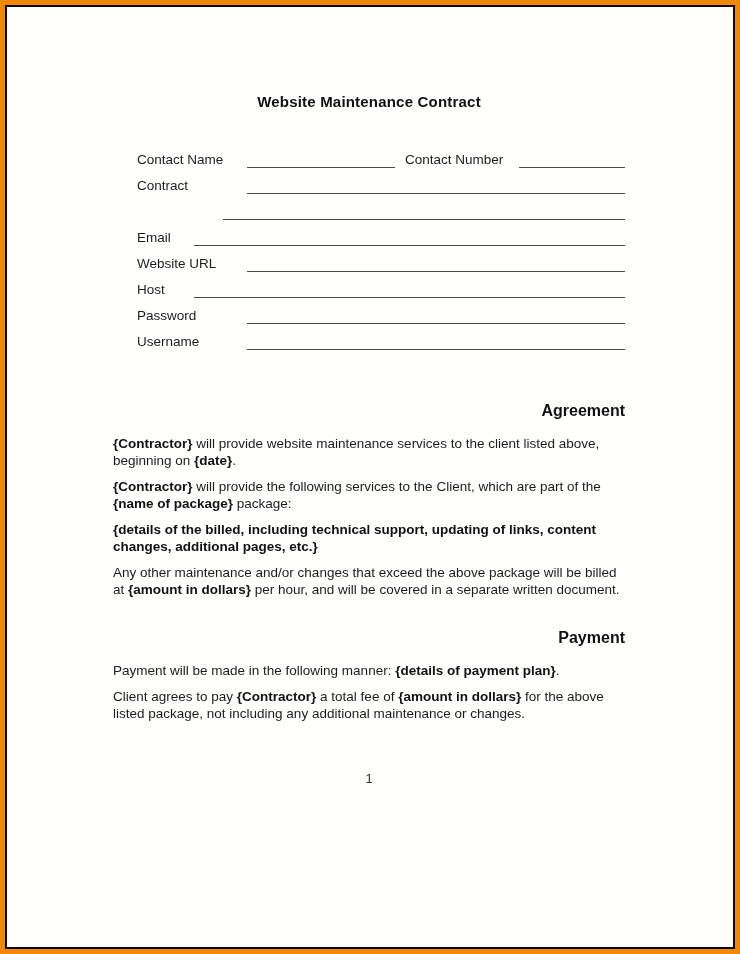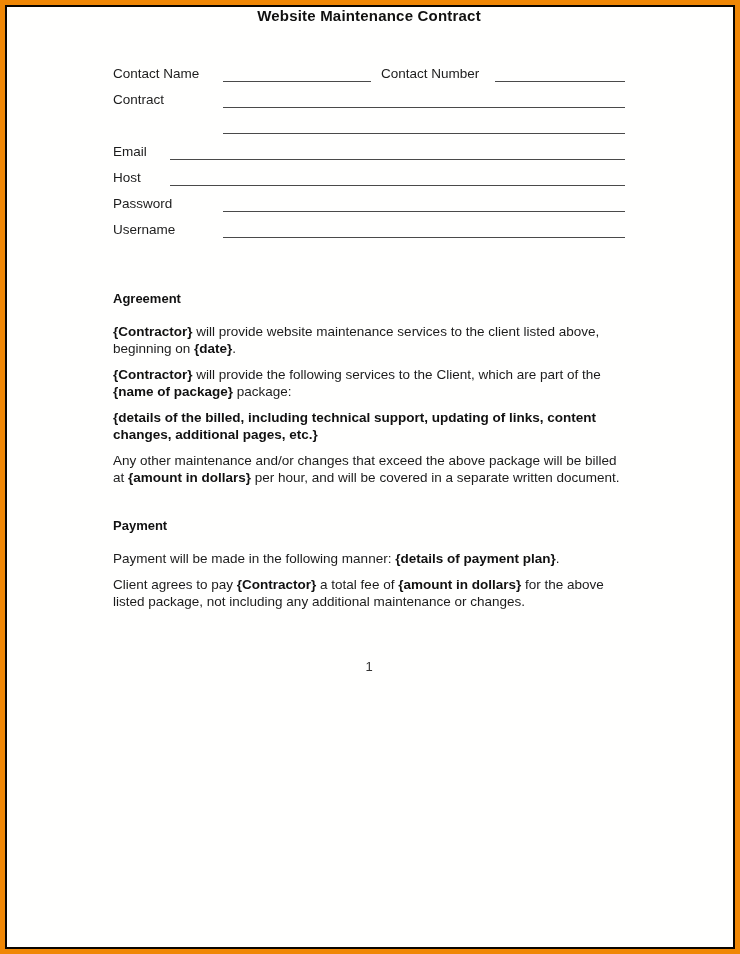--- a/index.html
+++ b/index.html
@@ -19,55 +19,56 @@
     border: 2px solid #0a0500;
     position: relative;
     font-family: "Liberation Sans", sans-serif;
     color: #1c1c1c;
   }
   .doc {
     position: absolute;
     left: 106px;
     top: 0;
     width: 512px;
+    padding-top: 86px;
   }
   .title {
     font-size: 15px;
     font-weight: bold;
     text-align: center;
     margin: 0;
     line-height: 18px;
     letter-spacing: 0.2px;
     color: #111;
   }
   .form { margin-top: 31px; }
   .row {
     display: flex;
     height: 26px;
     align-items: flex-end;
     font-size: 13.5px;
   }
-  .lbl { line-height: 16px; white-space: nowrap; }
+  .lbl { line-height: 16px; white-space: nowrap; margin-left: 24px; }
   .lbl-w { width: 110px; flex: none; }
   .lbl-n { width: 57px;  flex: none; }
   .lbl-cn { width: 114px; flex: none; margin-left: 10px; }
   .spacer { width: 110px; flex: none; }
   .uline {
     flex: 1;
     border-bottom: 1px solid #4a4a4a;
   }
   .uline-fixed {
     width: 148px;
     flex: none;
     border-bottom: 1px solid #4a4a4a;
   }
   h2.sec {
-    font-size: 13px;
+    font-size: 16px;
     font-weight: bold;
-    text-align: left;
+    text-align: right;
     margin: 31px 0 16px;
     line-height: 17px;
     color: #111;
   }
   h2.sec.first { margin-top: 52px; }
   p.para {
     font-size: 13.5px;
     line-height: 17px;
     margin: 9px 0;
   }
@@ -101,20 +102,24 @@
           </div>
         <div class="row">
             <span class="spacer"></span>
             <span class="uline"></span>
           </div>
         <div class="row">
             <span class="lbl lbl-n">Email</span>
             <span class="uline"></span>
           </div>
         <div class="row">
+            <span class="lbl lbl-w">Website URL</span>
+            <span class="uline"></span>
+          </div>
+        <div class="row">
             <span class="lbl lbl-n">Host</span>
             <span class="uline"></span>
           </div>
         <div class="row">
             <span class="lbl lbl-w">Password</span>
             <span class="uline"></span>
           </div>
         <div class="row">
             <span class="lbl lbl-w">Username</span>
             <span class="uline"></span>

